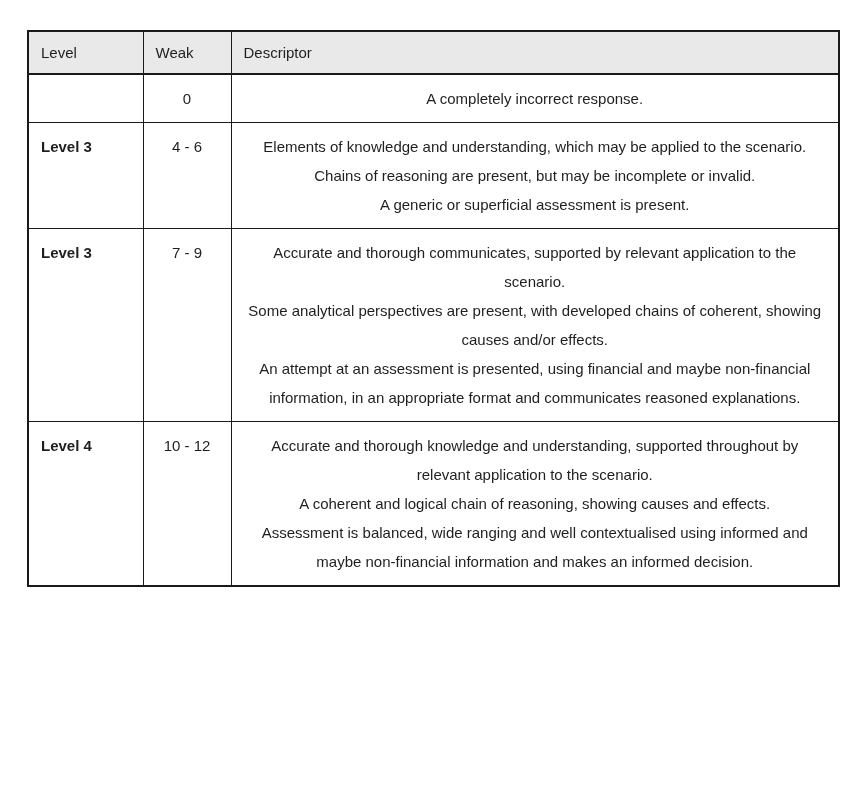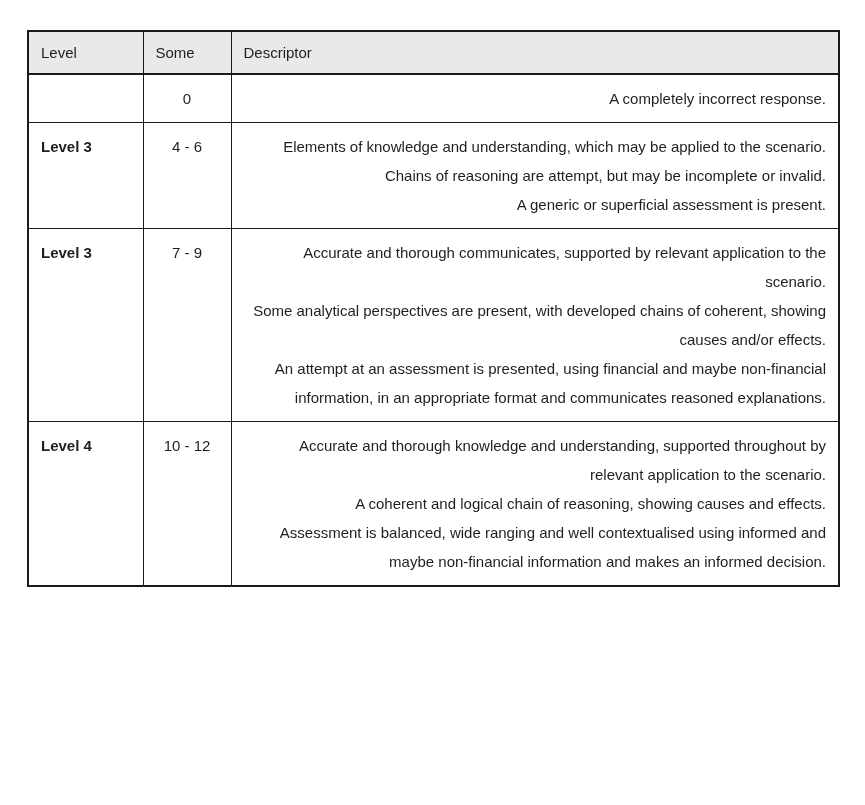--- a/index.html
+++ b/index.html
@@ -53,54 +53,54 @@
     background: #ffffff;
   }
   td.level-cell {
     font-weight: bold;
     text-align: left;
   }
   td.mark-cell {
     text-align: center;
   }
   td.descriptor-cell .descriptor-line {
-    text-align: right;
+    text-align: center;
   }
 </style>
 </head>
 <body>
 
 <div class="page">
   <table class="mark-scheme">
     <colgroup>
       <col class="col-level">
       <col class="col-mark">
       <col class="col-desc">
     </colgroup>
     <thead>
       <tr>
         <th>Level</th>
-        <th>Some</th>
+        <th>Weak</th>
         <th>Descriptor</th>
       </tr>
     </thead>
     <tbody>
       <tr>
         <td class="level-cell"></td>
         <td class="mark-cell">0</td>
         <td class="descriptor-cell">
           <div class="descriptor-line">A completely incorrect response.</div>
         </td>
       </tr>
       <tr>
         <td class="level-cell">Level 3</td>
         <td class="mark-cell">4 - 6</td>
         <td class="descriptor-cell">
           <div class="descriptor-line">Elements of knowledge and understanding, which may be applied to the scenario.</div>
-          <div class="descriptor-line">Chains of reasoning are attempt, but may be incomplete or invalid.</div>
+          <div class="descriptor-line">Chains of reasoning are present, but may be incomplete or invalid.</div>
           <div class="descriptor-line">A generic or superficial assessment is present.</div>
         </td>
       </tr>
       <tr>
         <td class="level-cell">Level 3</td>
         <td class="mark-cell">7 - 9</td>
         <td class="descriptor-cell">
           <div class="descriptor-line">Accurate and thorough communicates, supported by relevant application to the scenario.</div>
           <div class="descriptor-line">Some analytical perspectives are present, with developed chains of coherent, showing causes and/or effects.</div>
           <div class="descriptor-line">An attempt at an assessment is presented, using financial and maybe non-financial information, in an appropriate format and communicates reasoned explanations.</div>

